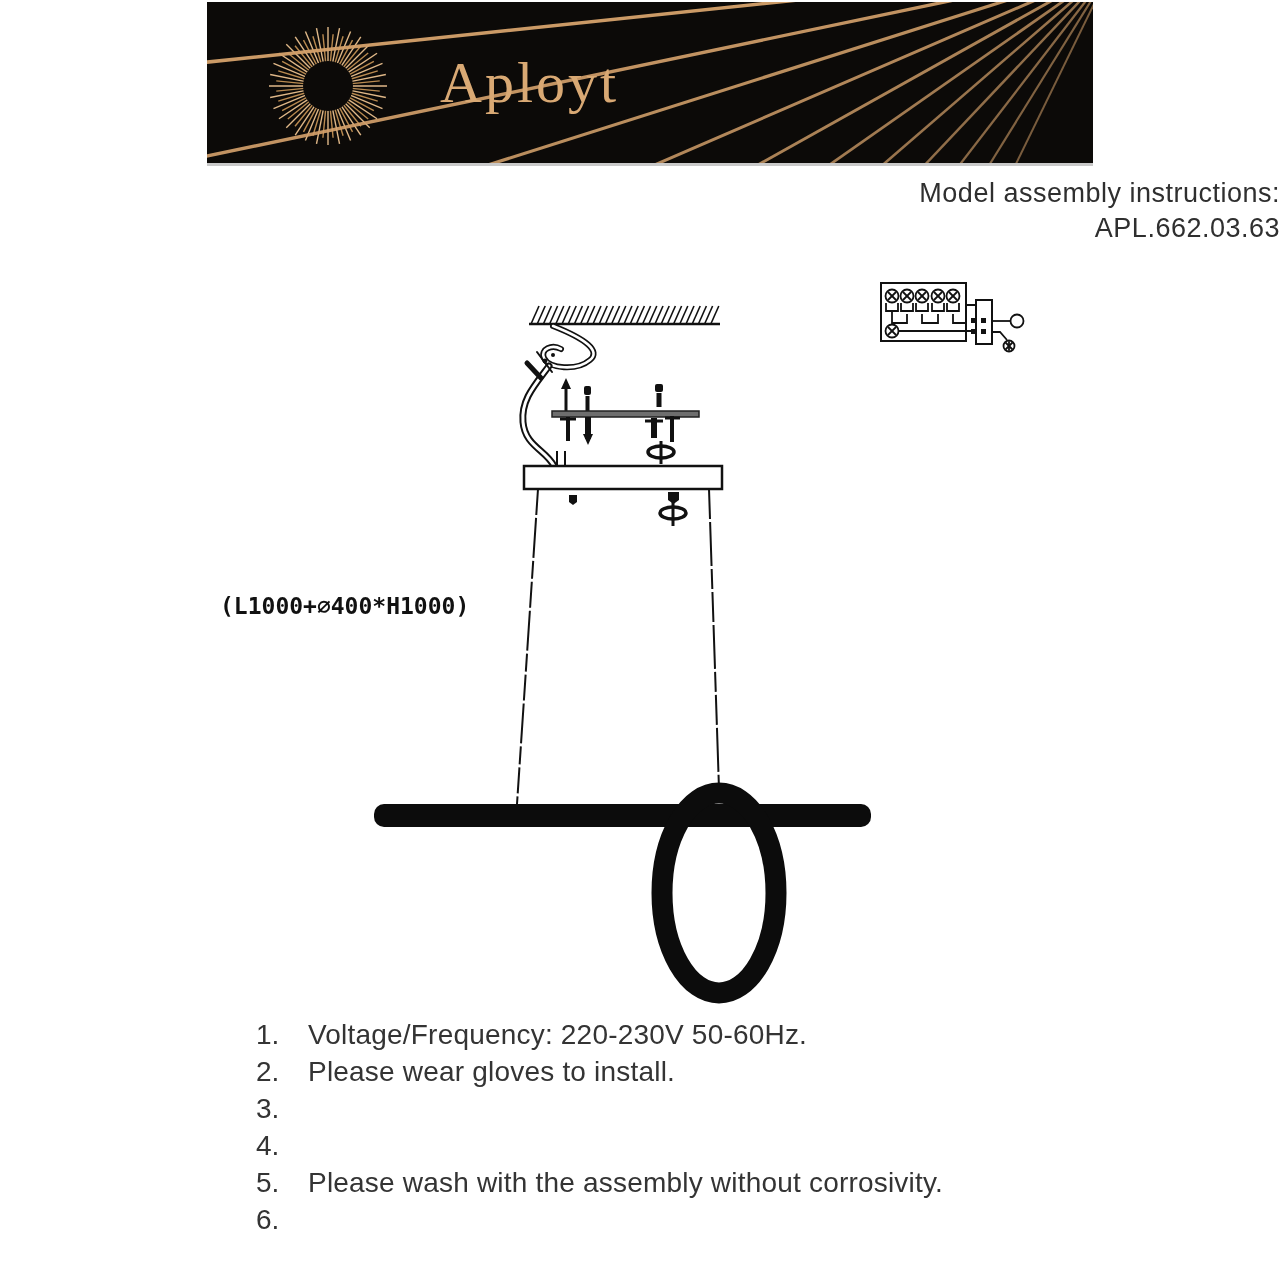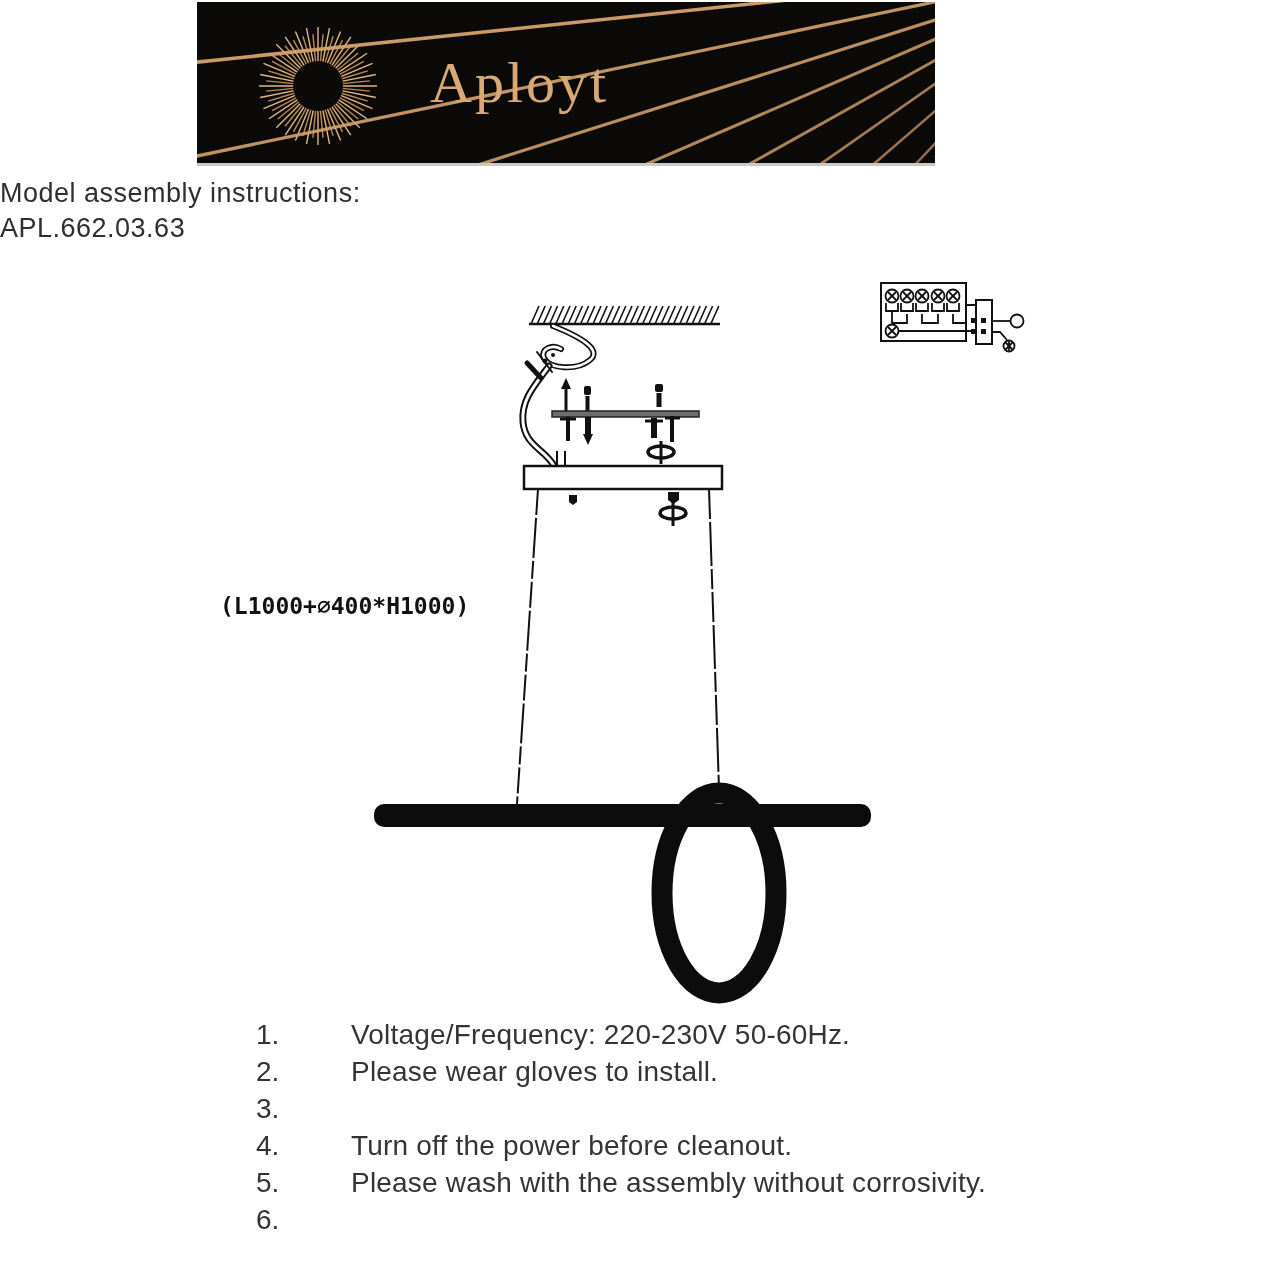--- a/index.html
+++ b/index.html
@@ -2,48 +2,48 @@
 <html><head>
 <meta charset="utf-8">
 <style>
   html,body{margin:0;padding:0;}
   body{
     width:1280px;height:1280px;position:relative;background:#ffffff;
     font-family:"Liberation Sans", sans-serif;overflow:hidden;
   }
   
   .banner{
-    position:absolute;left:197px;top:2px;width:738px;height:161px;
+    position:absolute;left:207px;top:2px;width:886px;height:161px;
     background:#0c0a08;overflow:hidden;border-bottom:3px solid #c9c9c9;
   }
   .banner svg{position:absolute;left:0;top:0;}
   .brand{
     position:absolute;left:233px;top:0;height:161px;display:flex;align-items:center;
     font-family:"Liberation Serif", serif;font-weight:400;font-size:58px;
     letter-spacing:3px;color:#d9a974;
   }
   
   .title-block{
-    position:absolute;left:0;top:176px;width:1280px;text-align:left;color:#2f2f2f;
+    position:absolute;left:0;top:176px;width:1280px;text-align:right;color:#2f2f2f;
   }
   .title-line{font-size:27px;line-height:35px;letter-spacing:.5px;}
   
   .diagram-wrap{position:absolute;left:180px;top:260px;width:920px;height:750px;}
   .dim-label{
     position:absolute;left:220px;top:593px;
     font-family:"DejaVu Sans Mono", monospace;font-weight:bold;
     font-size:23px;color:#111;letter-spacing:0px;white-space:nowrap;
   }
   
   .instructions{
     position:absolute;left:256px;top:1016px;color:#343434;font-size:28px;
   }
   .instr-row{display:flex;height:37px;align-items:center;}
   .instr-num{width:52px;flex:0 0 52px;}
-  .instr-text{white-space:nowrap;letter-spacing:.2px;margin-left:43px;}
+  .instr-text{white-space:nowrap;letter-spacing:.2px;}
 </style>
 </head>
 <body>
 
 <div class="banner">
   <svg id="banner-art" width="886" height="161" viewBox="0 0 886 161">
     <g id="sunburst">
         <line x1="145" y1="84" x2="180" y2="84" stroke="#e0b888" stroke-width="1.4"></line>
         <line x1="144.88443344013274" y1="86.35241136790945" x2="172.74960578695425" y2="89.09689129713715" stroke="#b98a50" stroke-width="1.4"></line>
         <line x1="144.53884672967752" y1="88.68216772838707" x2="178.86633154379058" y2="95.51032899895156" stroke="#e0b888" stroke-width="1.4"></line>
@@ -280,21 +280,20 @@
   </div>
   <div class="instr-row">
     <span class="instr-num">2.</span>
     <span class="instr-text">Please wear gloves to install.</span>
   </div>
   <div class="instr-row">
     <span class="instr-num">3.</span>
   </div>
   <div class="instr-row">
     <span class="instr-num">4.</span>
-    <span class="instr-text">Turn off the power before cleanout.</span>
   </div>
   <div class="instr-row">
     <span class="instr-num">5.</span>
     <span class="instr-text">Please wash with the assembly without corrosivity.</span>
   </div>
   <div class="instr-row">
     <span class="instr-num">6.</span>
   </div>
 </div>
 

